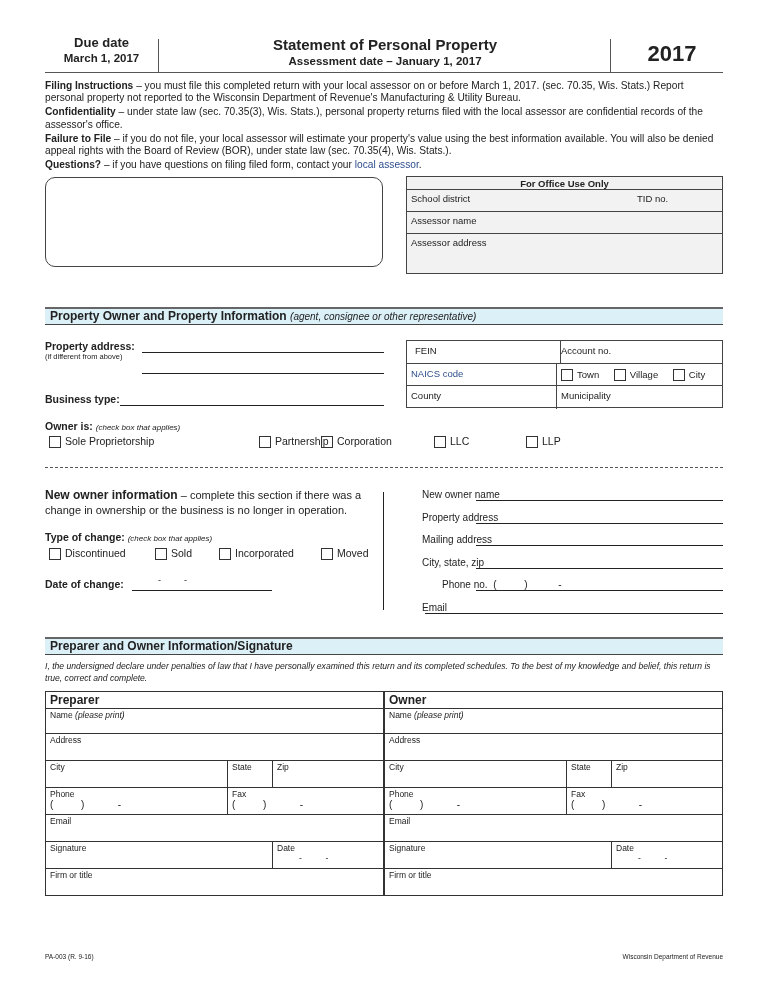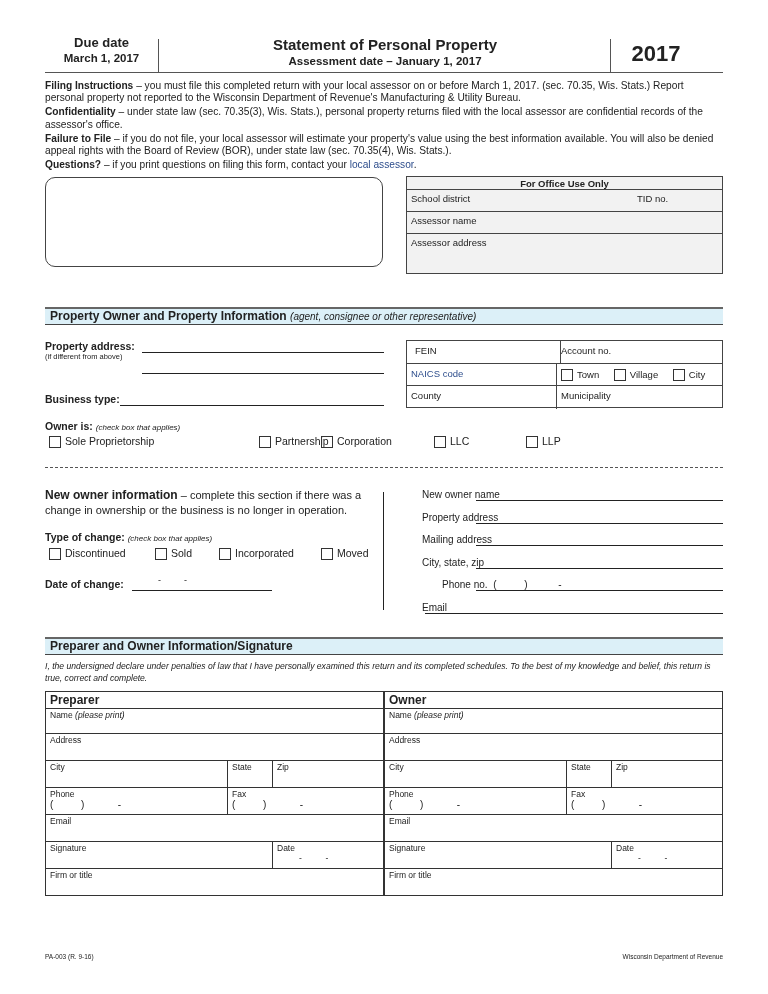--- a/index.html
+++ b/index.html
@@ -6,21 +6,21 @@
 body{width:768px;height:994px;background:#fff;font-family:"Liberation Sans",sans-serif;color:#222;position:relative;overflow:hidden;}
 .abs{position:absolute;}
 .hdr{left:45px;top:33px;width:678px;height:40px;border-bottom:1.5px solid #555;}
 .hdr .due{position:absolute;left:0;top:0;width:113px;text-align:center;font-weight:bold;}
 .hdr .due .l1{font-size:13px;line-height:16px;margin-top:2px;}
 .hdr .due .l2{font-size:11.5px;line-height:15px;}
 .hdr .vsep{position:absolute;top:6px;width:1px;height:34px;background:#555;}
 .hdr .title{position:absolute;left:115px;width:450px;text-align:center;font-weight:bold;}
 .hdr .title .t1{font-size:15px;line-height:18px;margin-top:3px;}
 .hdr .title .t2{font-size:11.5px;line-height:15px;}
-.hdr .year{position:absolute;left:556px;width:110px;text-align:center;font-weight:bold;font-size:22px;top:8px;}
+.hdr .year{position:absolute;left:572px;width:110px;text-align:center;font-weight:bold;font-size:22px;top:8px;}
 .instr{left:45px;top:80px;width:680px;font-size:10.2px;line-height:12.2px;}
 .instr p{margin-bottom:2px;}
 .instr b{font-weight:bold;}
 .link{color:#2d4d8c;}
 .addrbox{left:45px;top:177px;width:338px;height:90px;border:1.3px solid #444;border-radius:10px;}
 .office{left:406px;top:176px;width:317px;height:98px;border:1.2px solid #444;background:#f2f2f2;font-size:9.5px;}
 .office .oh{height:13px;border-bottom:1px solid #444;text-align:center;font-weight:bold;font-size:9.5px;line-height:13px;}
 .office .row{border-bottom:1px solid #444;height:22px;padding:3px 4px;position:relative;}
 .office .row:last-child{border-bottom:none;height:auto;}
 .sec{left:45px;width:678px;height:18px;background:#dcf0f8;border-top:2px solid #666;border-bottom:1px solid #444;font-size:12px;font-weight:bold;padding-left:5px;line-height:15px;}
@@ -55,21 +55,21 @@
     <div class="t2">Assessment date – January 1, 2017</div>
   </div>
   <div class="vsep" style="left:565px"></div>
   <div class="year">2017</div>
 </div>
 
 <div class="abs instr">
   <p><b>Filing Instructions</b><span> – you must file this completed return with your local assessor on or before March 1, 2017. (sec. 70.35, Wis. Stats.) Report personal property not reported to the Wisconsin Department of Revenue's Manufacturing &amp; Utility Bureau.</span></p>
   <p><b>Confidentiality</b><span> – under state law (sec. 70.35(3), Wis. Stats.), personal property returns filed with the local assessor are confidential records of the assessor's office.</span></p>
   <p><b>Failure to File</b><span> – if you do not file, your local assessor will estimate your property's value using the best information available.  You will also be denied appeal rights with the Board of Review (BOR), under state law (sec. 70.35(4), Wis. Stats.).</span></p>
-  <p><b>Questions?</b><span> – if you print questions on filing this form, contact your </span><a class="link">local assessor</a><span>.</span></p>
+  <p><b>Questions?</b><span> – if you have questions on filing filed form, contact your </span><a class="link">local assessor</a><span>.</span></p>
 </div>
 
 <div class="abs addrbox"></div>
 
 <div class="abs office">
   <div class="oh">For Office Use Only</div>
   <div class="row">
     <span>School district</span>
     <span style="position:absolute;left:230px;">TID no.</span>
   </div>

